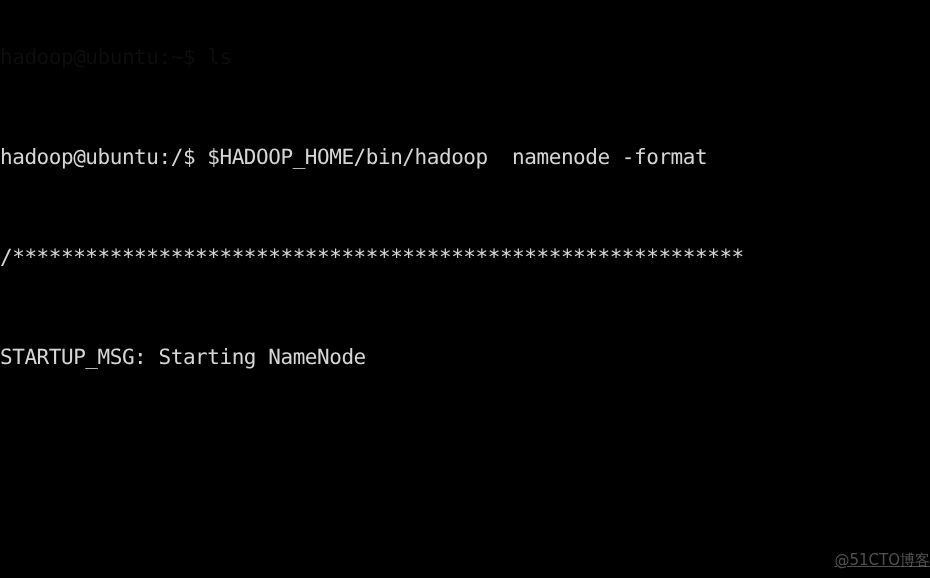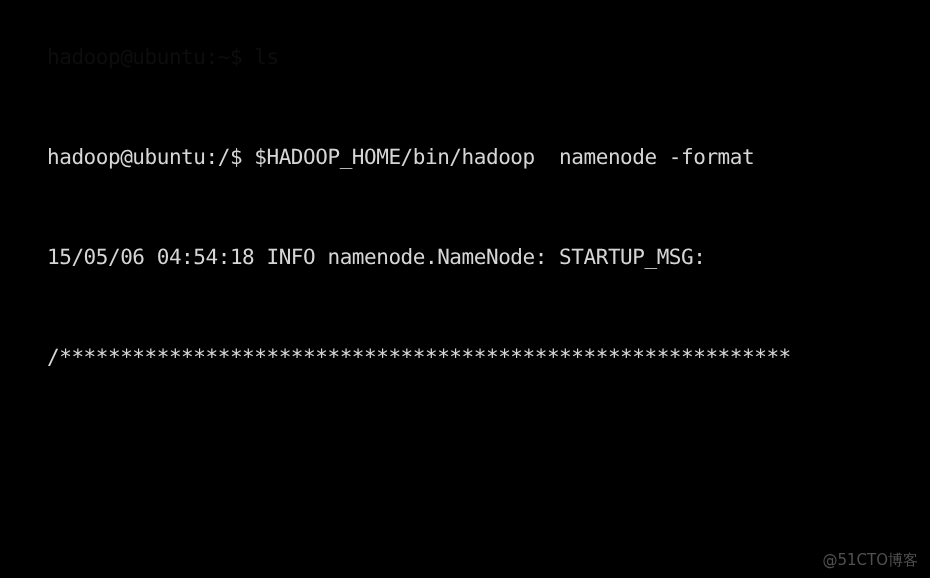--- a/index.html
+++ b/index.html
@@ -37,49 +37,49 @@
     letter-spacing: -0.45px;
     color: #d6d6d6;
     text-rendering: geometricPrecision;
   }
 
   .line {
     display: block;
     height: 33.4px;
     white-space: pre;
     overflow: hidden;
-    padding-left: 47px;
   }
 
   .line.ghost {
     color: #0d0d0d;
   }
 
   .watermark {
     position: absolute;
-    right: 12px;
+    right: 0;
     bottom: 8px;
     font-family: "DejaVu Sans", "Liberation Sans", sans-serif;
     font-size: 15px;
     color: rgba(190, 190, 190, 0.42);
     letter-spacing: 0px;
     pointer-events: none;
     user-select: none;
+    text-decoration: underline;
   }
 </style>
 </head>
 <body>
 
 <div id="terminal">
 
   <div id="screen">
     <span class="line ghost">hadoop@ubuntu:~$ ls</span>
     <span class="line">hadoop@ubuntu:/$ $HADOOP_HOME/bin/hadoop  namenode -format</span>
-    <span class="line">15/05/06 04:54:18 INFO namenode.NameNode: STARTUP_MSG:</span>
     <span class="line">/************************************************************</span>
+    <span class="line">STARTUP_MSG: Starting NameNode</span>
     
     
     
     
     
     
     
     
     
     

